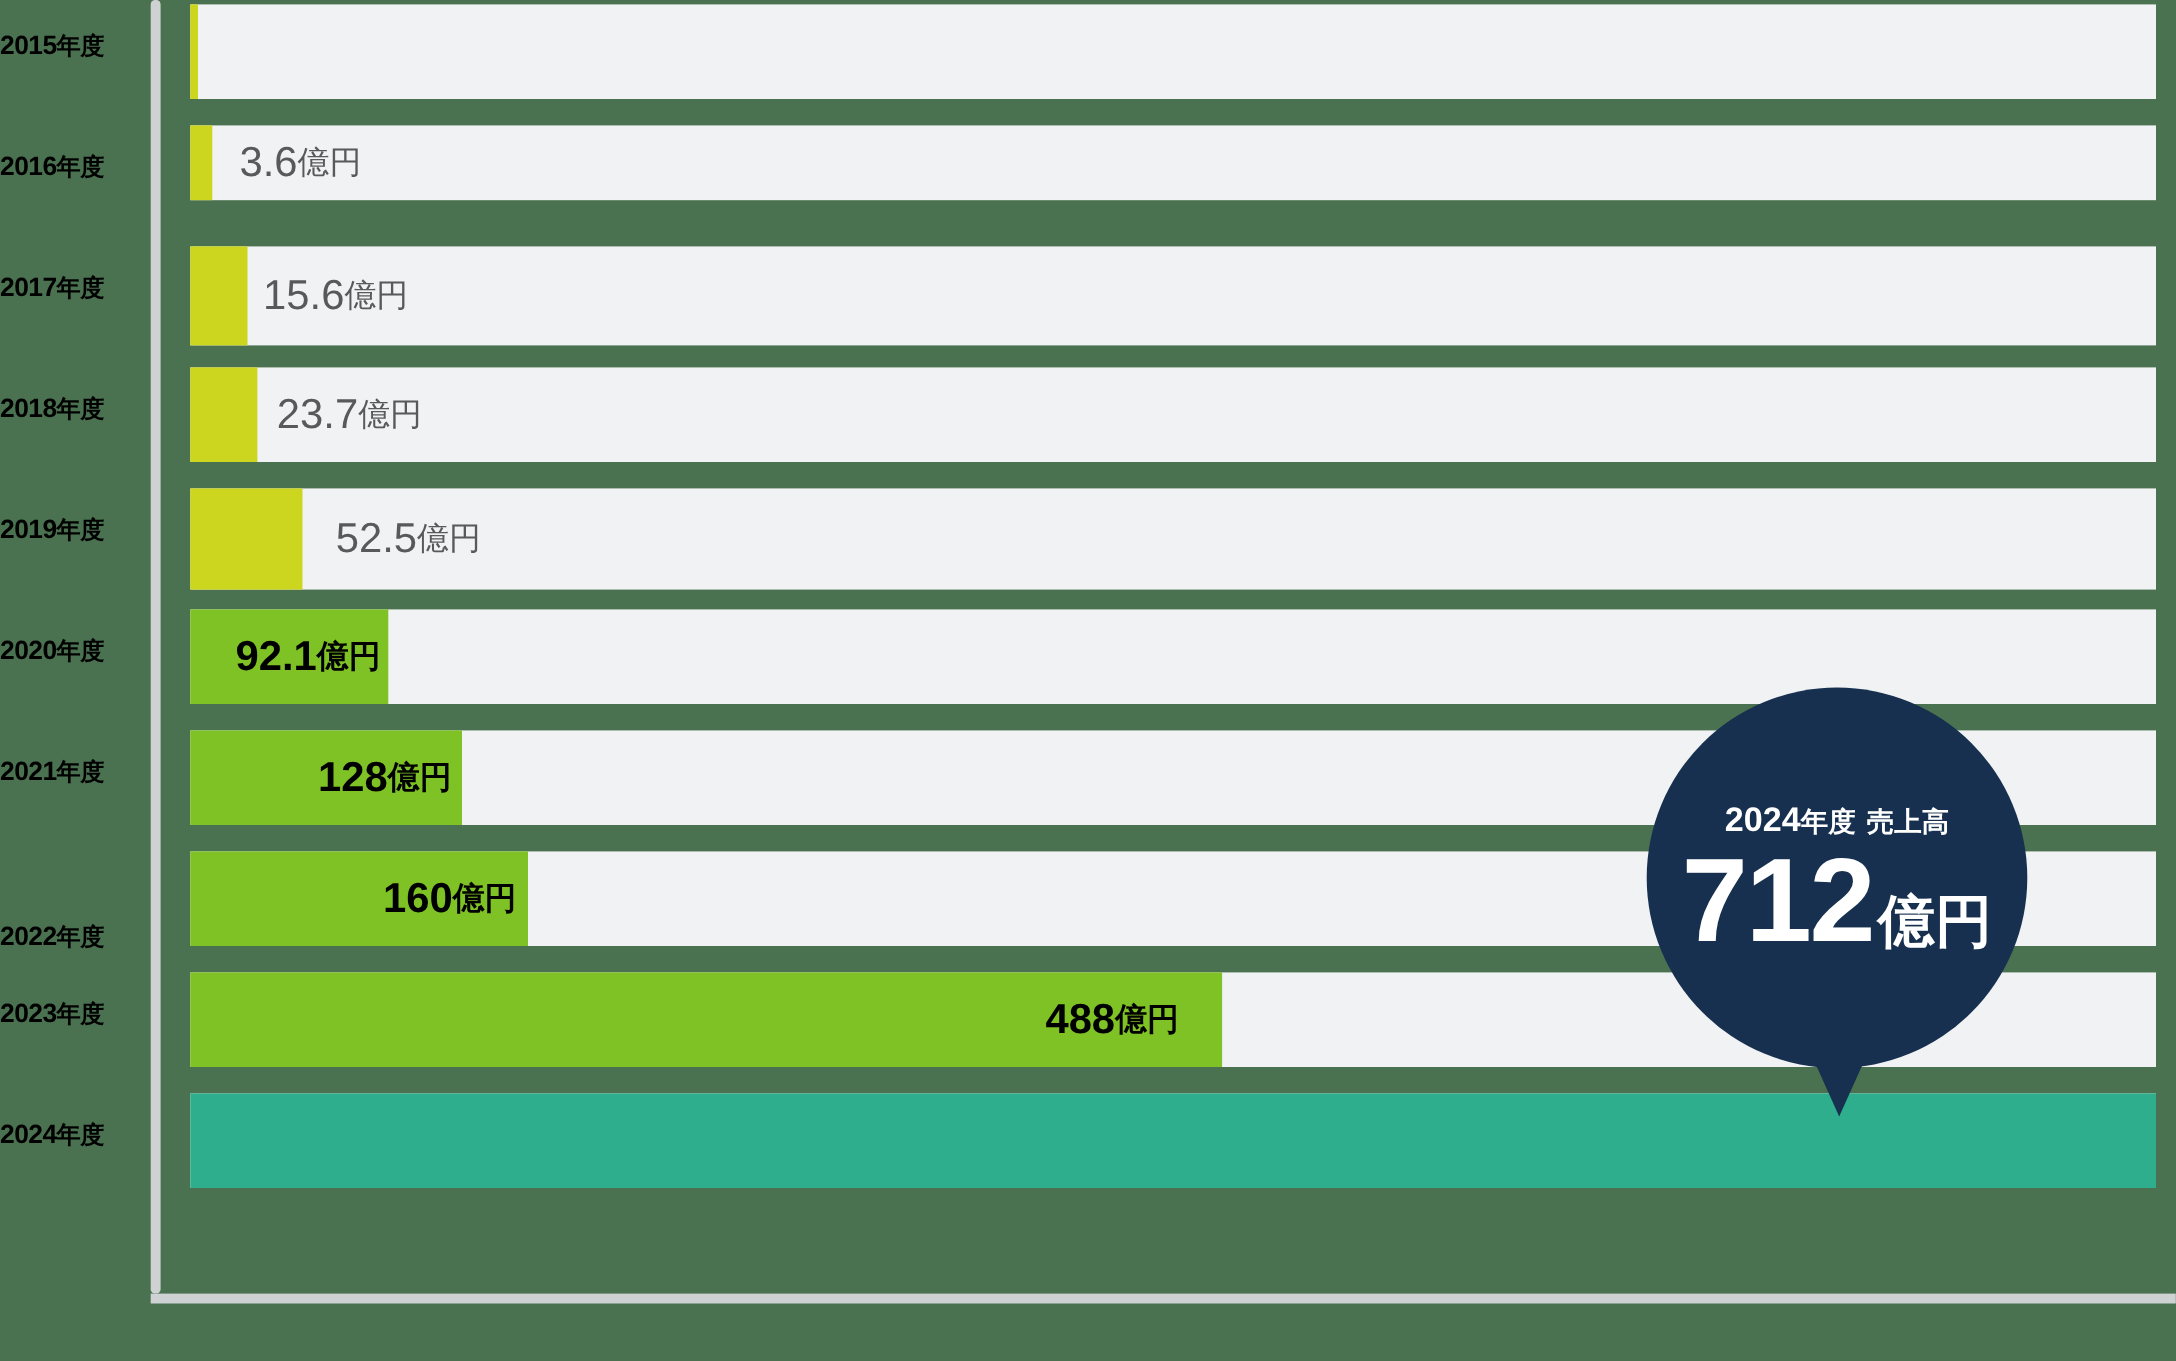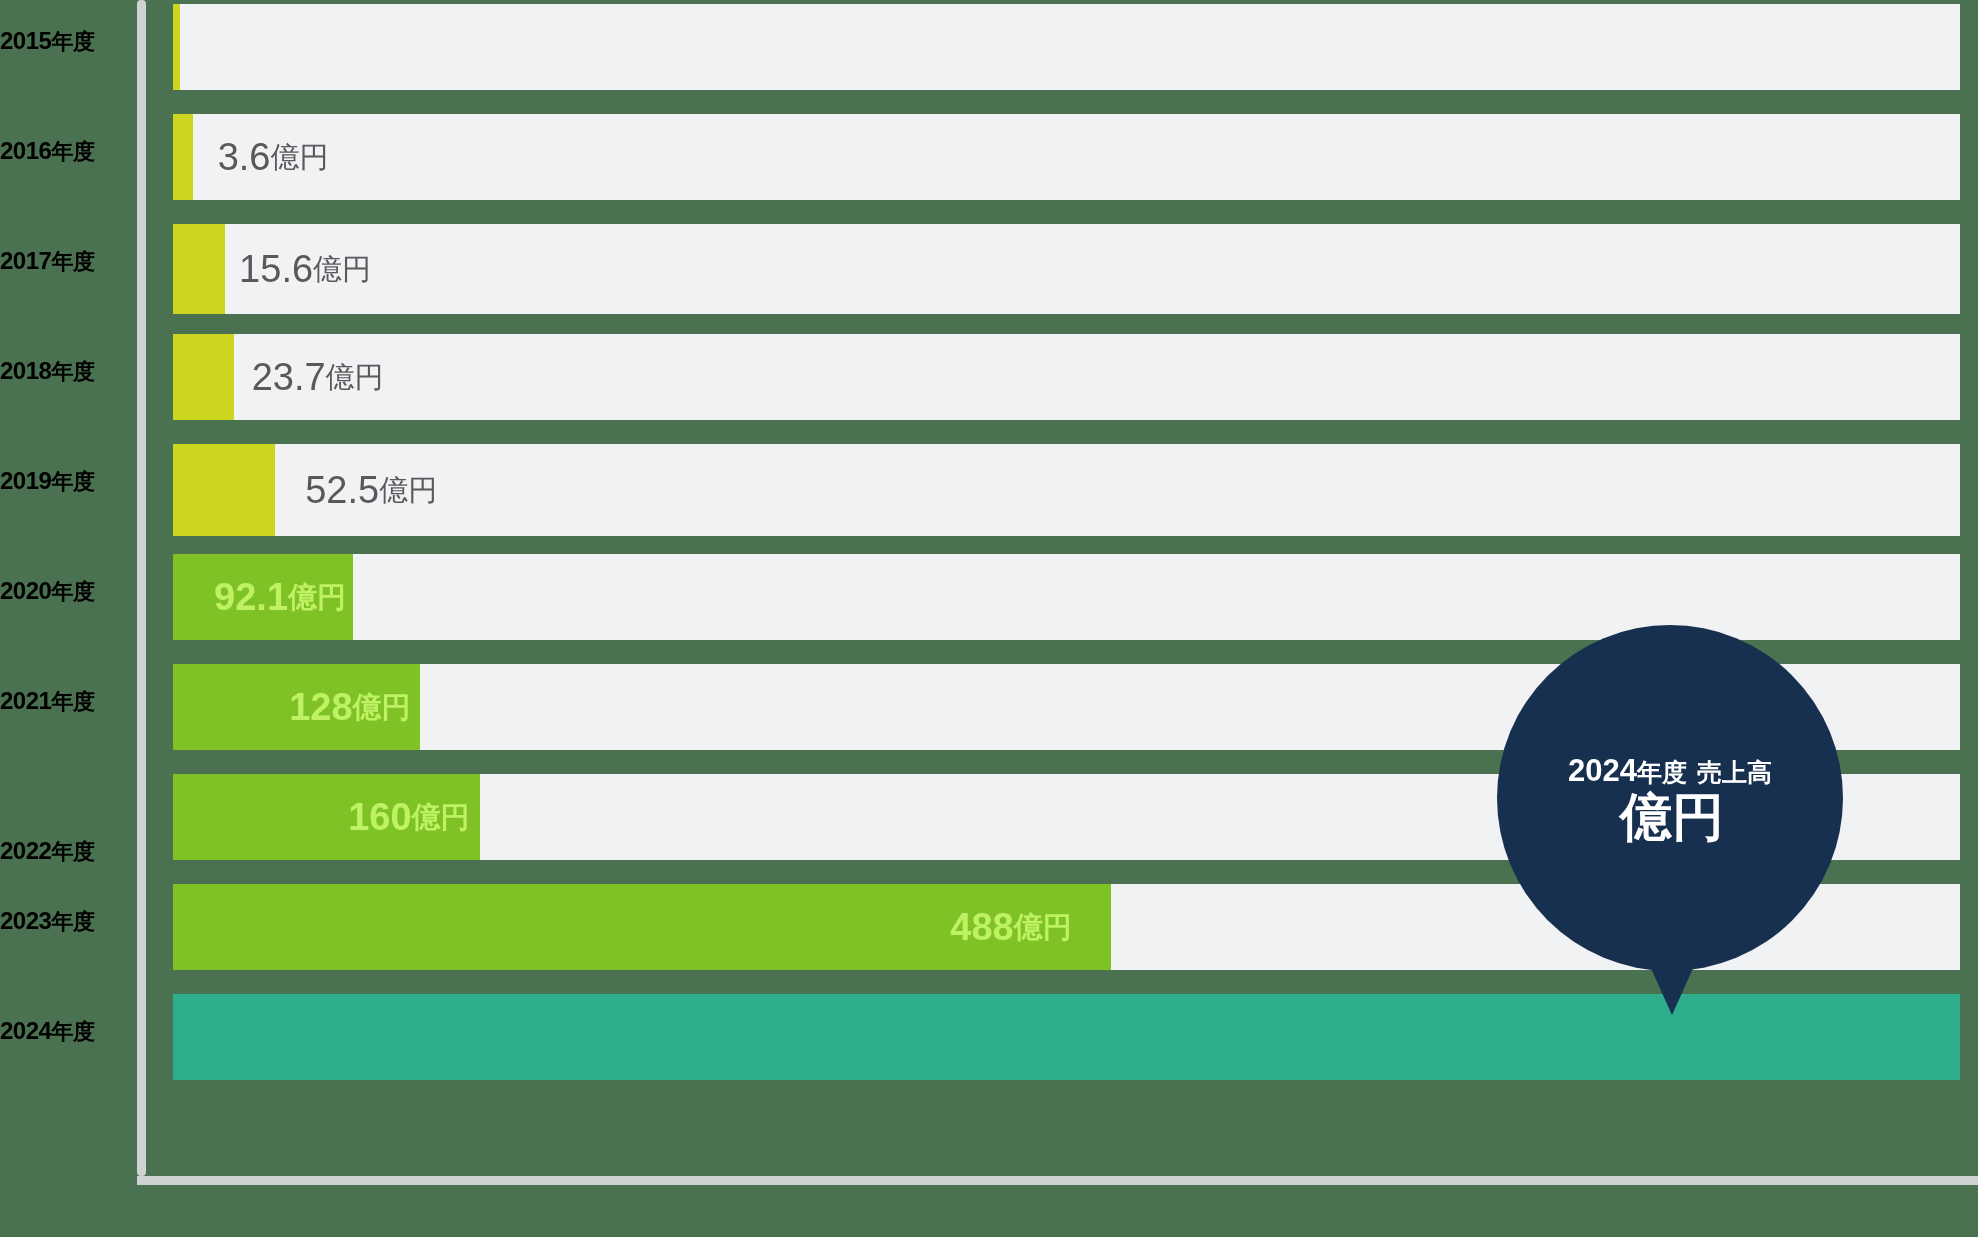--- a/index.html
+++ b/index.html
@@ -56,21 +56,21 @@
     position:absolute;left:0;top:0;height:100%;
   }
   .vallabel{
     position:absolute;top:0;height:100%;
     display:flex;align-items:center;
     white-space:nowrap;
     line-height:1;
   }
   .vallabel .num{font-size:38px;font-weight:400;}
   .vallabel .unit{font-size:29px;font-weight:400;}
-  .vallabel.inside{color:#bef264;}
+  .vallabel.inside{color:#000000;}
   .vallabel.inside .num{font-weight:700;}
   .vallabel.inside .unit{font-weight:700;}
   .vallabel.outside{color:#58595b;}
 
   
   .badge{
     position:absolute;
     left:1497px;top:625px;
     width:346px;height:346px;
     border-radius:50%;
@@ -124,21 +124,21 @@
       <div class="ylabel" style="top: 907px;"><span class="yr">2023</span><span class="nd">年度</span></div>
       <div class="ylabel" style="top: 1017px;"><span class="yr">2024</span><span class="nd">年度</span></div>
     </div>
   <div class="axis-v"></div>
   <div class="axis-h"></div>
   <div class="plot">
       <div class="row" style="top: 4px; height: 86px;">
         <div class="track" style="background: rgb(241, 242, 244);"></div>
         <div class="bar" style="width: 0.4%; background: rgb(204, 214, 30);"></div>
       </div>
-      <div class="row" style="top: 114px; height: 86px;">
+      <div class="row" style="top: 114px; height: 68px;">
         <div class="track" style="background: rgb(241, 242, 244);"></div>
         <div class="bar" style="width: 1.1%; background: rgb(204, 214, 30);"></div>
         <div class="vallabel outside" style="left: 2.5%;">
           <span class="num">3.6</span>
           <span class="unit">億円</span>
         </div>
       </div>
       <div class="row" style="top: 224px; height: 90px;">
         <div class="track" style="background: rgb(241, 242, 244);"></div>
         <div class="bar" style="width: 2.9%; background: rgb(204, 214, 30);"></div>
@@ -200,17 +200,18 @@
         <div class="bar" style="width: 100%; background: rgb(47, 174, 141);"></div>
       </div>
     </div>
 
   <div class="badge-tail"></div>
   <div class="badge">
     <div class="badge-title">
       <span class="t-yr">2024</span><span class="t-nd">年度</span><span class="t-sp"></span><span class="t-nd">売上高</span>
     </div>
     <div class="badge-value">
+      <span class="bnum">712</span>
         <span class="bunit">億円</span>
     </div>
   </div>
 
 </div>
 
 </body></html>

